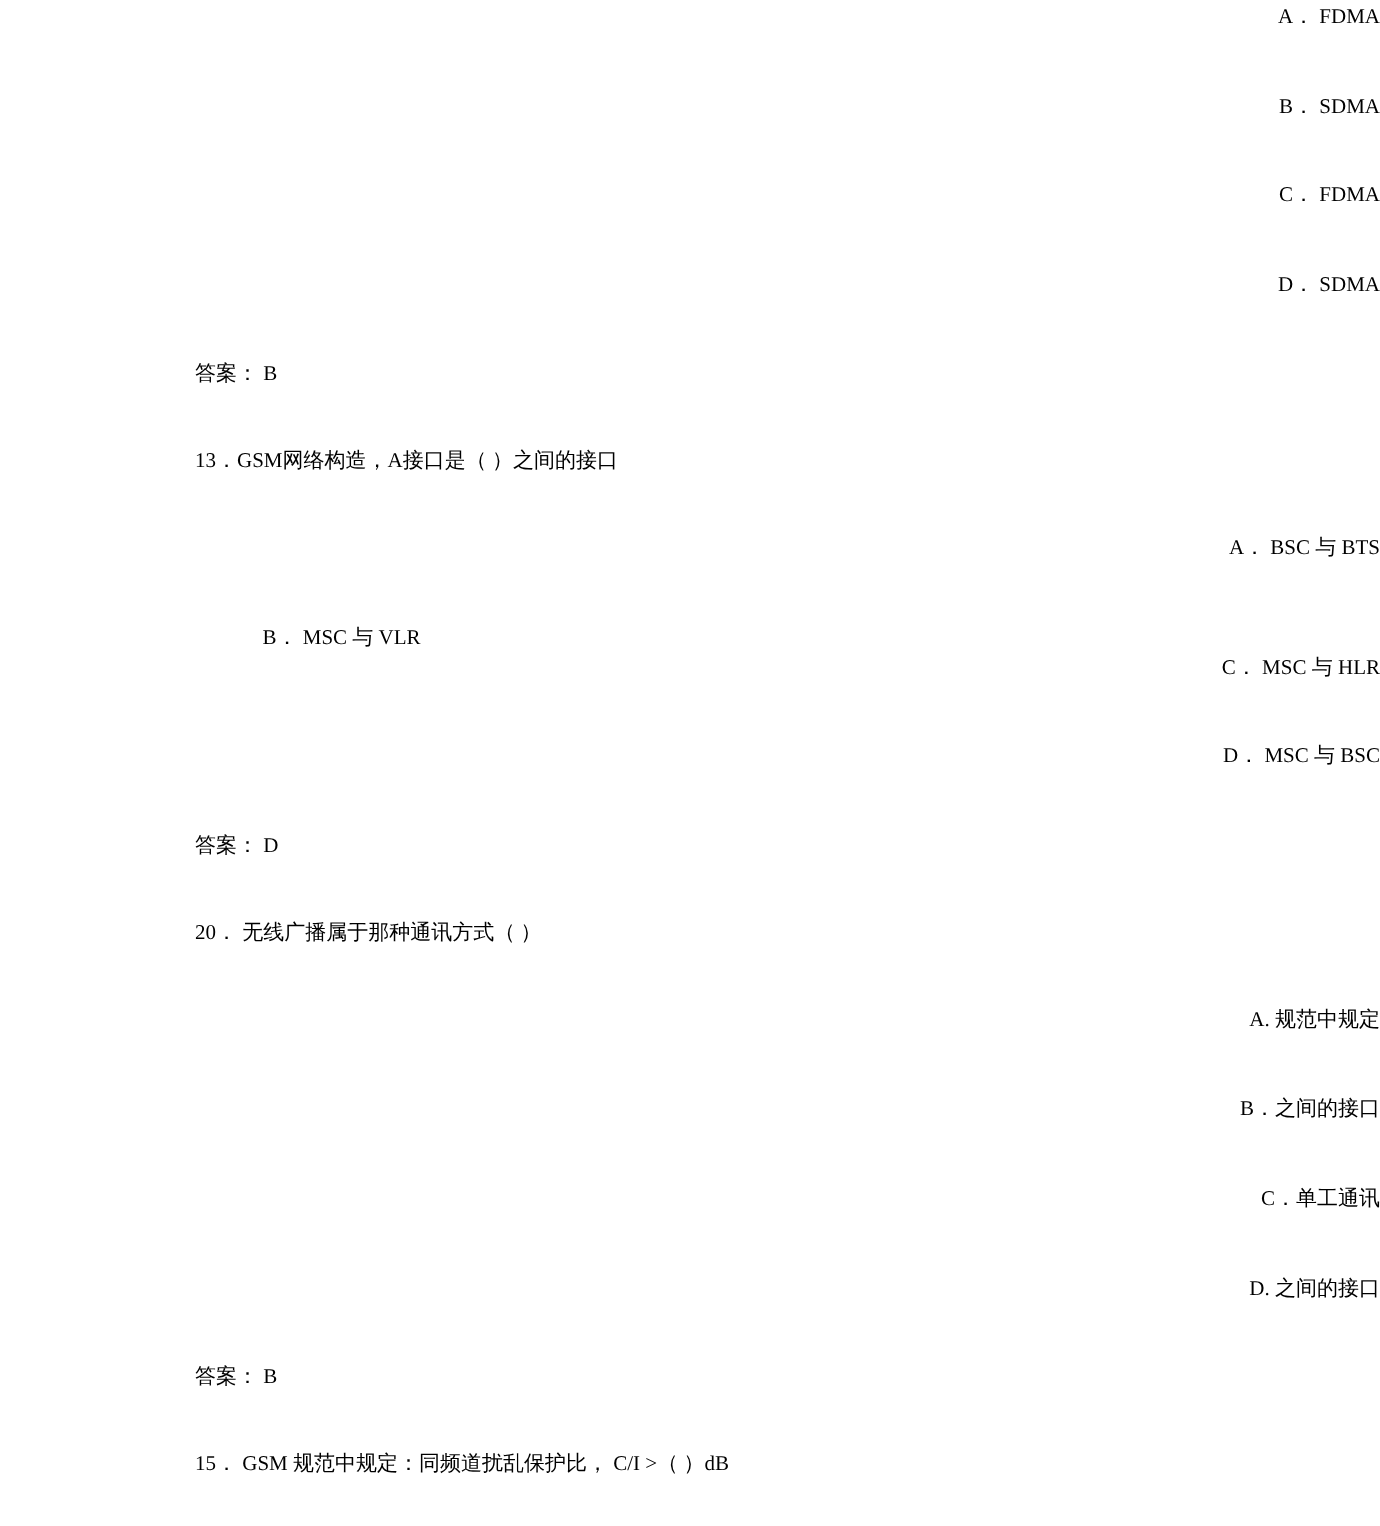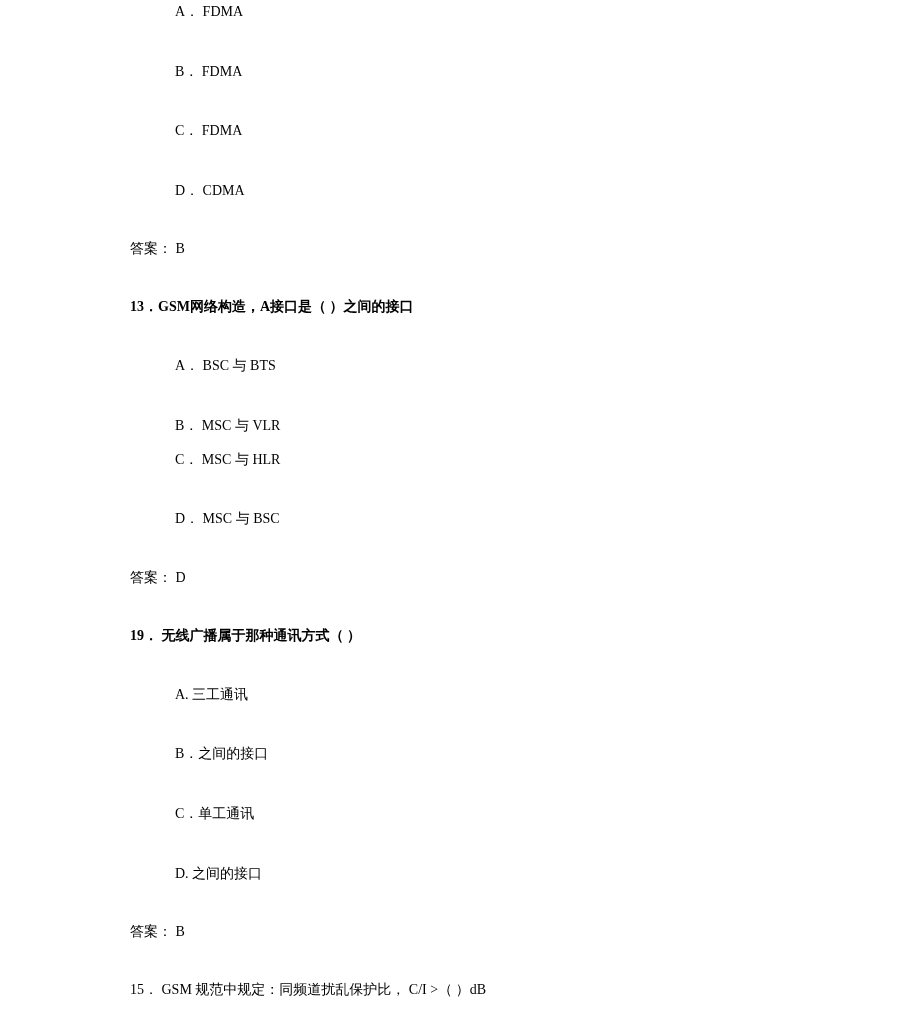--- a/index.html
+++ b/index.html
@@ -16,52 +16,52 @@
       color: #000000;
       padding-left: 130px;
       padding-top: 2px;
     }
     .option {
       padding-left: 45px;
       line-height: 1.4;
     }
     .option-block {
       margin-bottom: 40px;
+      text-align: right;
     }
     .option-block-tight {
-      margin-bottom: 14px;
+      margin-bottom: 0;
     }
     .answer {
       margin-bottom: 40px;
       margin-top: 12px;
     }
     .question {
       margin-bottom: 40px;
-      font-weight: bold;
     }
     .question-last {
       margin-bottom: 0;
     }
   </style>
 </head>
 <body>
 
 <div class="option option-block">A．  FDMA</div>
-<div class="option option-block">B．  FDMA</div>
+<div class="option option-block">B．  SDMA</div>
 <div class="option option-block">C．  FDMA</div>
-<div class="option option-block">D．  CDMA</div>
+<div class="option option-block">D．  SDMA</div>
 <div class="answer">答案：  B</div>
 
 <div class="question">13．GSM网络构造，A接口是（              ）之间的接口</div>
 <div class="option option-block">A．  BSC 与 BTS</div>
 <div class="option option-block-tight">B． MSC 与 VLR</div>
 <div class="option option-block">C．  MSC 与 HLR</div>
 <div class="option option-block">D．  MSC 与 BSC</div>
 <div class="answer">答案：  D</div>
 
-<div class="question">19． 无线广播属于那种通讯方式（              ）</div>
-<div class="option option-block">A. 三工通讯</div>
+<div class="question">20． 无线广播属于那种通讯方式（              ）</div>
+<div class="option option-block">A. 规范中规定</div>
 <div class="option option-block">B．之间的接口</div>
 <div class="option option-block">C．单工通讯</div>
 <div class="option option-block">D. 之间的接口</div>
 <div class="answer">答案：  B</div>
 
 <div class="question-last">15．  GSM 规范中规定：同频道扰乱保护比，  C/I &gt;（                 ）dB</div>
 
 </body></html>

